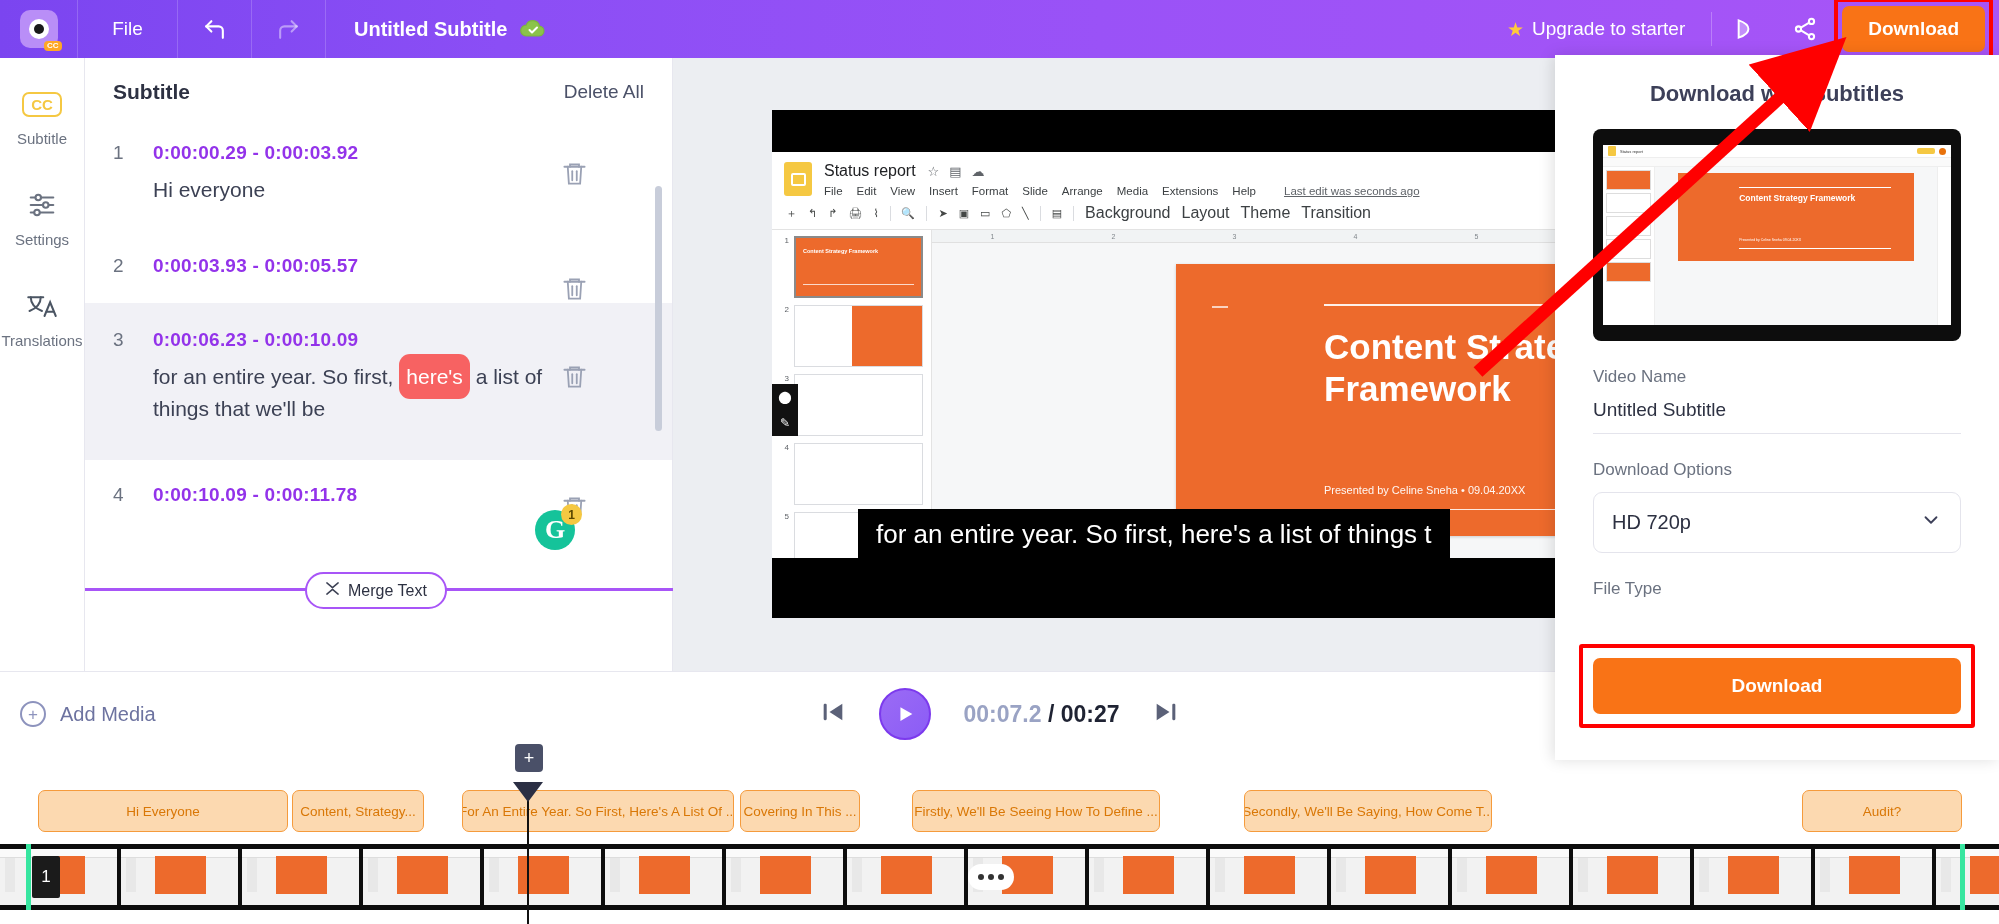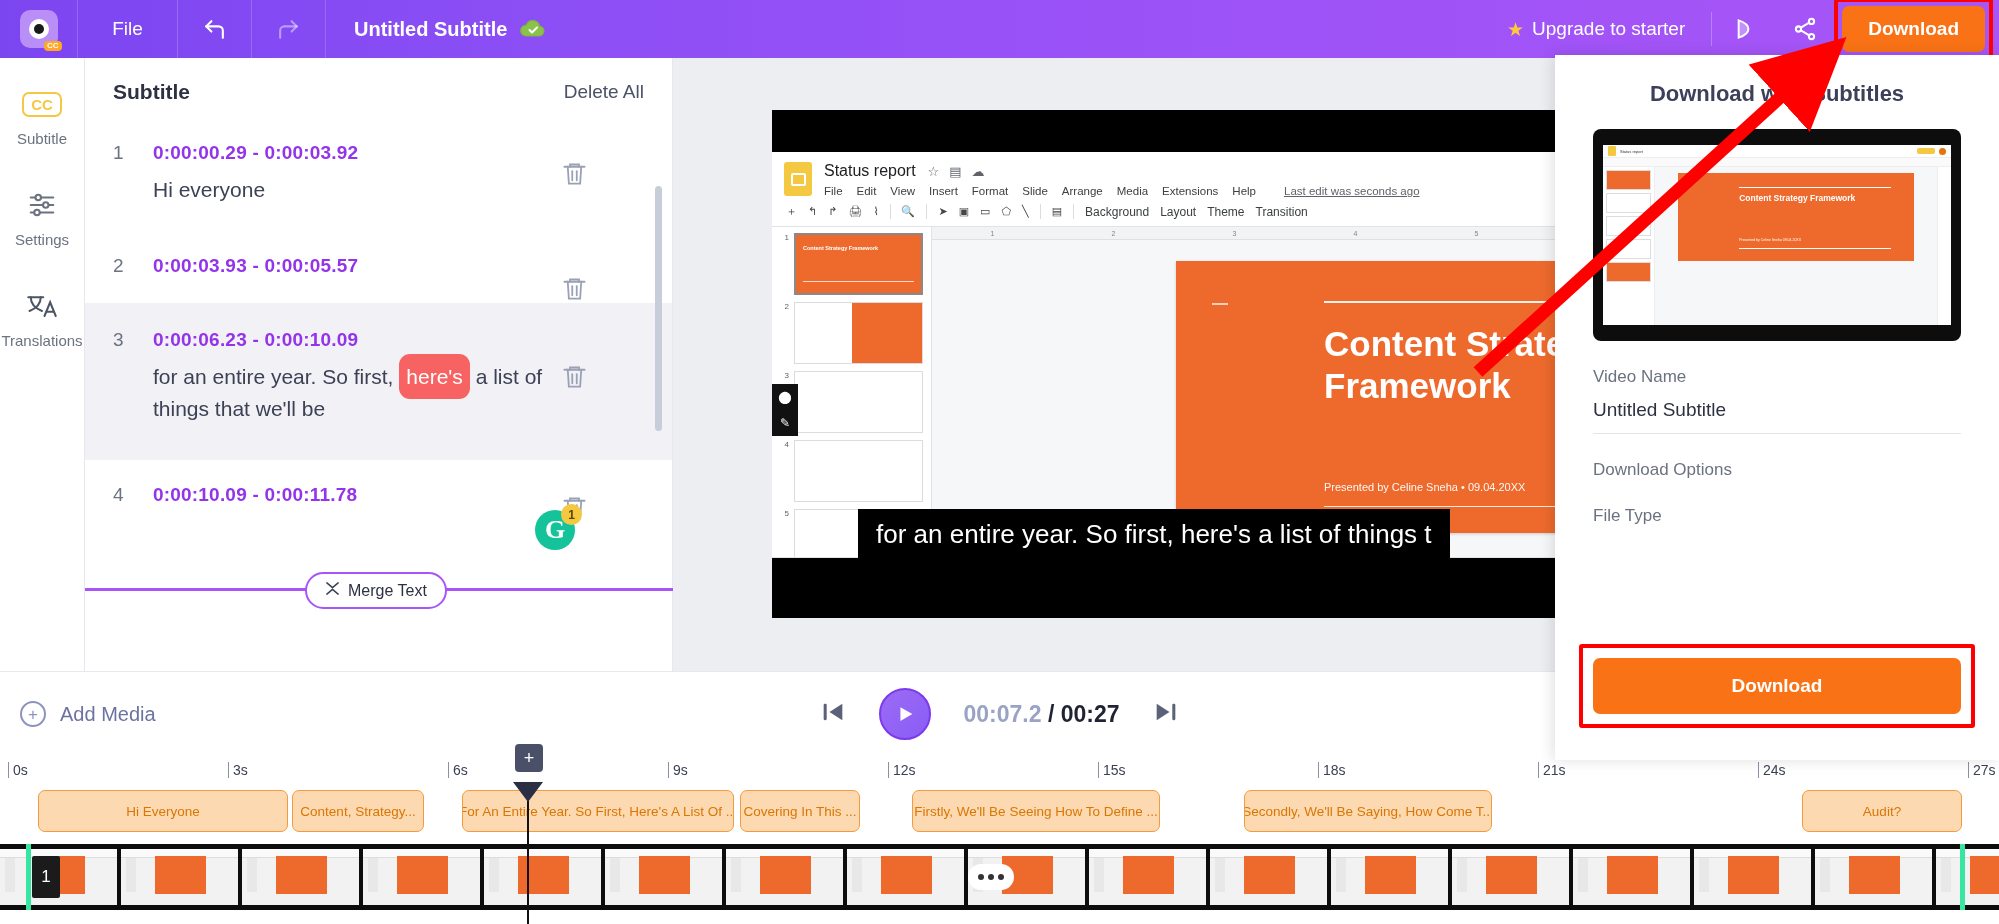--- a/index.html
+++ b/index.html
@@ -160,21 +160,21 @@
   .g-fileicon .inner { width:15px;height:13px;border:2px solid #fff;border-radius:2px;}
   .g-docname { font-size:16px; color:#202124; }
   .g-dociconrow { display:flex; gap:10px; align-items:center; margin-left:12px; color:#5f6368; font-size:13px;}
   .g-menu { display:flex; gap:14px; font-size:11.5px; color:#3c4043; margin-top:5px; }
   .g-lastedit { text-decoration: underline; color:#5f6368; margin-left:14px; }
   .g-toolbar {
     display:flex; align-items:center; gap:11px; padding:7px 14px;
     border-bottom:1px solid #e3e3e3; font-size:11px; color:#444746;
   }
   .g-tb-sep { width:1px; height:15px; background:#dadce0; }
-  .g-tb-item { font-size:12px; color:#3c4043; }
+  .g-tb-item { font-size:16px; color:#3c4043; }
   .g-body { display:flex; height: 330px; }
   .g-filmstrip { width: 160px; border-right:1px solid #e3e3e3; padding:6px 8px; background:#fff; overflow:hidden;}
   .g-thumb { display:flex; gap:5px; margin-bottom:7px; }
   .g-thumb .n { font-size:8px; color:#5f6368; width:9px; text-align:right; }
   .g-thumb .pv { flex:1; height:62px; border:1px solid #dadce0; background:#fff; position:relative; overflow:hidden;}
   .g-thumb.sel .pv { border:2px solid #8a8a8a; }
   .g-thumb .pv.orange { background:#ED6A2C; }
   .g-thumb .pv .tt { position:absolute; left:7px; top:9px; color:#fff; font-size:5.5px; line-height:1.5; font-weight:bold;}
   .g-thumb .pv .ln { position:absolute; left:7px; right:7px; bottom:11px; height:1px; background:rgba(255,255,255,0.75);}
   .g-canvas { flex:1; background:#f6f7f8; position:relative; padding-top:18px;}
@@ -640,32 +640,20 @@
               <path d="M4 5v14l11-7z"></path>
               <rect x="17.4" y="5" width="2.6" height="14" rx="1"></rect>
             </svg>
         </span>
       </div>
     </div>
     <div style="width:420px;"></div>
   </div>
 
   <div class="timeline">
-    <div class="ruler">
-      <span class="tick" style="left:8px;">0s</span>
-      <span class="tick" style="left:228px;">3s</span>
-      <span class="tick" style="left:448px;">6s</span>
-      <span class="tick" style="left:668px;">9s</span>
-      <span class="tick" style="left:888px;">12s</span>
-      <span class="tick" style="left:1098px;">15s</span>
-      <span class="tick" style="left:1318px;">18s</span>
-      <span class="tick" style="left:1538px;">21s</span>
-      <span class="tick" style="left:1758px;">24s</span>
-      <span class="tick" style="left:1968px;">27s</span>
-    </div>
 
     <div class="clips">
       <div class="clip" style="left:38px;  width:250px;">Hi Everyone</div>
       <div class="clip" style="left:292px; width:132px;">Content, Strategy...</div>
       <div class="clip" style="left:462px; width:272px;">For An Entire Year. So First, Here's A List Of ...</div>
       <div class="clip" style="left:740px; width:120px;">Covering In This ...</div>
       <div class="clip" style="left:1244px;width:248px;">Secondly, We'll Be Saying, How Come T...</div>
       <div class="clip" style="left:912px; width:248px;">Firstly, We'll Be Seeing How To Define ...</div>
       <div class="clip" style="left:1802px;width:160px;">Audit?</div>
     </div>
@@ -803,20 +791,28 @@
           </div>
           <div class="pv-right"></div>
         </div>
       </div>
     </div>
 
     <div class="field-label">Video Name</div>
     <div class="field-value">Untitled Subtitle</div>
 
     <div class="field-label">Download Options</div>
+    <div class="select-box">
+      <span>HD 720p</span>
+      <span>
+        <svg width="22" height="22" viewBox="0 0 24 24" fill="none" stroke="#3d4059" stroke-width="2" stroke-linecap="round" stroke-linejoin="round">
+            <polyline points="6 9 12 15 18 9"></polyline>
+          </svg>
+      </span>
+    </div>
 
     <div class="field-label">File Type</div>
 
     <div class="modal-dl-wrap">
       <button class="modal-dl">Download</button>
       <div class="redbox" style="left:-14px; top:-14px; right:-14px; bottom:-14px;"></div>
     </div>
   </div>
 
   <svg class="arrow-svg" viewBox="0 0 1999 924">

